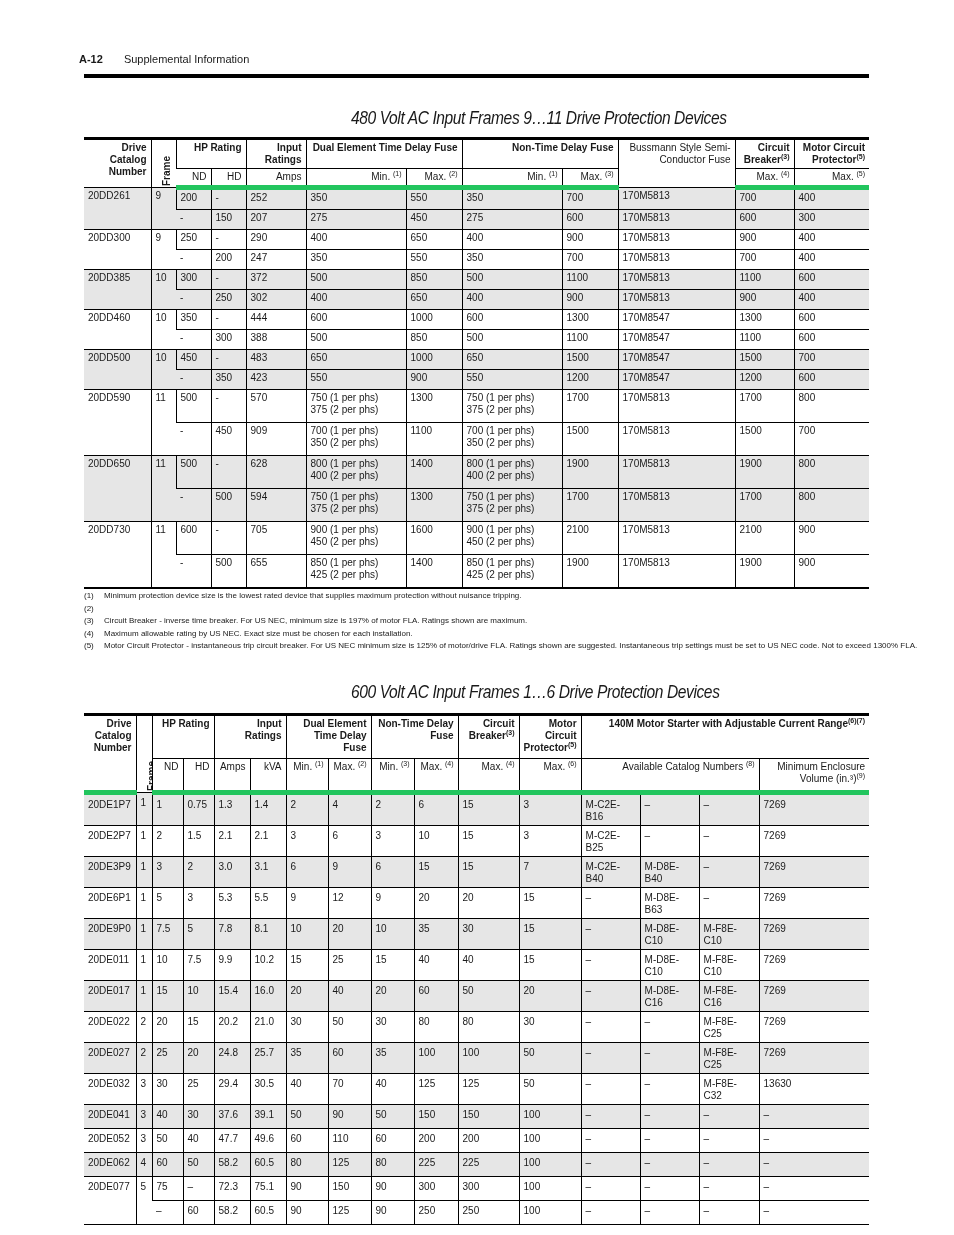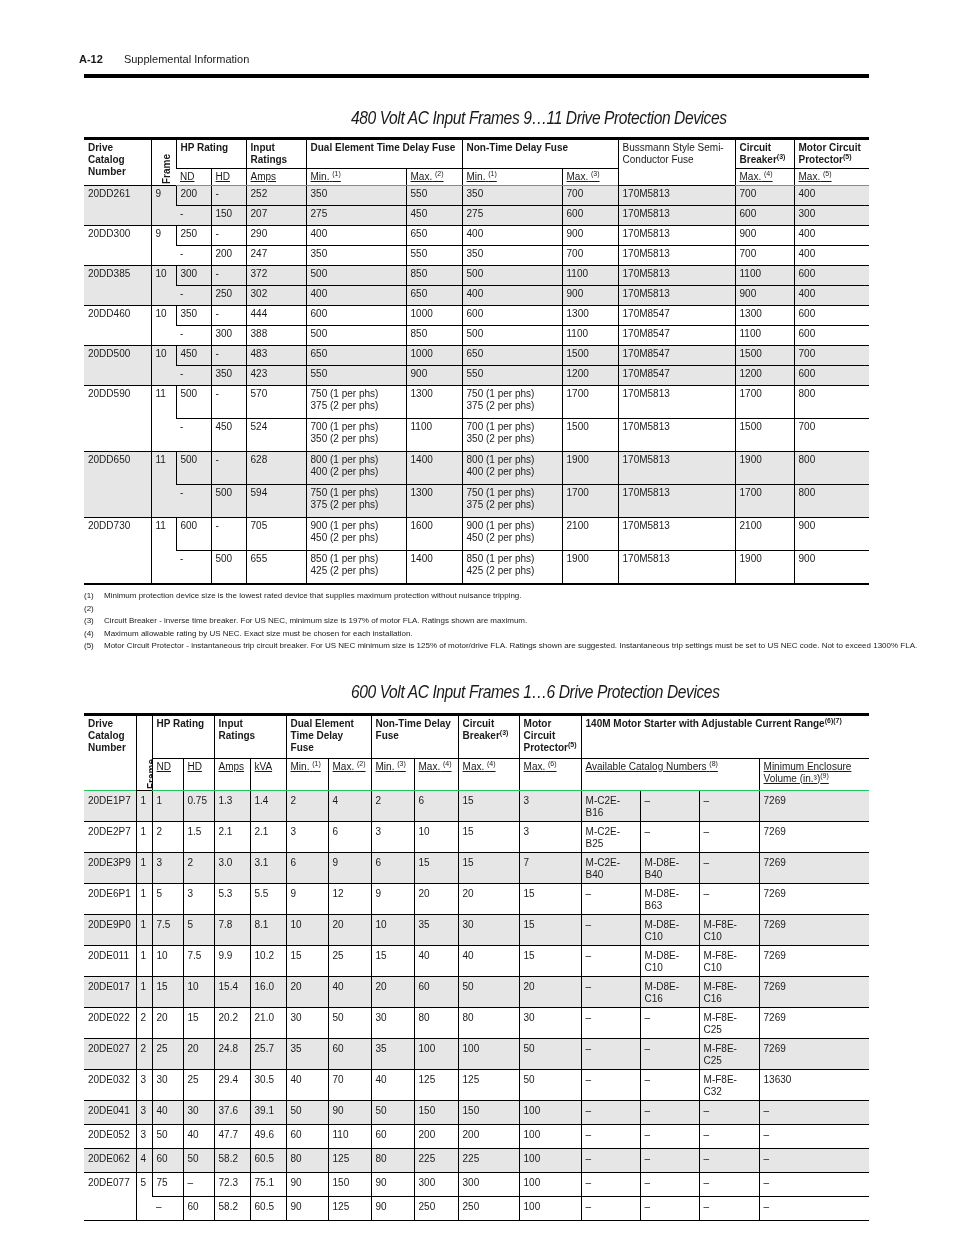--- a/index.html
+++ b/index.html
@@ -5,26 +5,26 @@
   html, body { margin: 0; padding: 0; background: #ffffff; }
   body { width: 954px; height: 1235px; position: relative; font-family: "Liberation Sans", sans-serif; color: #1a1a1a; }
   .page-header { position: absolute; left: 79px; top: 53px; font-size: 11px; }
   .page-header .pnum { font-weight: bold; margin-right: 18px; }
   .header-rule { position: absolute; left: 84px; top: 74px; width: 785px; height: 4px; background: #000; }
   .title { position: absolute; font-style: italic; font-size: 19px; letter-spacing: -0.5px; transform: scaleX(0.82); transform-origin: left top; white-space: nowrap; }
   .t1-title { left: 351px; top: 107px; }
   .t2-title { left: 351px; top: 681px; }
   table { position: absolute; border-collapse: collapse; font-size: 10px; table-layout: fixed; }
   td, th { padding: 2px 4px; vertical-align: top; text-align: left; font-weight: normal; line-height: 12px; overflow: hidden; }
-  th { border-left: 1px solid #000; }
+  th { border-left: 1px solid #000; text-align: right; }
   td { border-left: 1px solid #000; }
   tr > :first-child { border-left: none; }
   thead tr.h1 th { font-weight: bold; border-top: 3px solid #000; }
   thead tr.h2 th { border-top: 1px solid #000; }
-  thead tr:last-child th { border-bottom: 1px solid #22c55e; text-decoration: underline; }
+  thead tr:last-child th { border-bottom: 5px solid #22c55e; }
   th.frame { vertical-align: bottom; font-weight: bold; padding: 0; }
   th.frame span { display: inline-block; transform: rotate(-90deg); transform-origin: center; font-size: 10px; margin-bottom: 10px; }
   tbody tr.grp-start td { border-top: 1px solid #000; }
   tbody tr.sub td { border-top: 1px solid #000; }
   tbody tr.shade td { background: #e6e6e6; }
   sup { font-size: 7px; vertical-align: super; line-height: 0; }
   #t1 { left: 84px; top: 137px; width: 785px; border-bottom: 2px solid #000; }
   #t1 tbody td { height: 15px; }
   #t1 tbody tr.tall td { height: 28px; }
   #t2 { left: 84px; top: 713px; width: 785px; border-bottom: 1px solid #000; }
@@ -224,21 +224,21 @@
         <td><span>1300</span></td>
         <td><span>750 (1 per phs)</span><br><span>375 (2 per phs)</span></td>
         <td><span>1700</span></td>
         <td><span>170M5813</span></td>
         <td><span>1700</span></td>
         <td><span>800</span></td>
       </tr>
       <tr class="sub tall">
         <td><span>-</span></td>
         <td><span>450</span></td>
-        <td><span>524</span></td>
+        <td><span>909</span></td>
         <td><span>700 (1 per phs)</span><br><span>350 (2 per phs)</span></td>
         <td><span>1100</span></td>
         <td><span>700 (1 per phs)</span><br><span>350 (2 per phs)</span></td>
         <td><span>1500</span></td>
         <td><span>170M5813</span></td>
         <td><span>1500</span></td>
         <td><span>700</span></td>
       </tr>
       <tr class="grp-start shade tall">
         <td rowspan="2"><span>20DD650</span></td>

